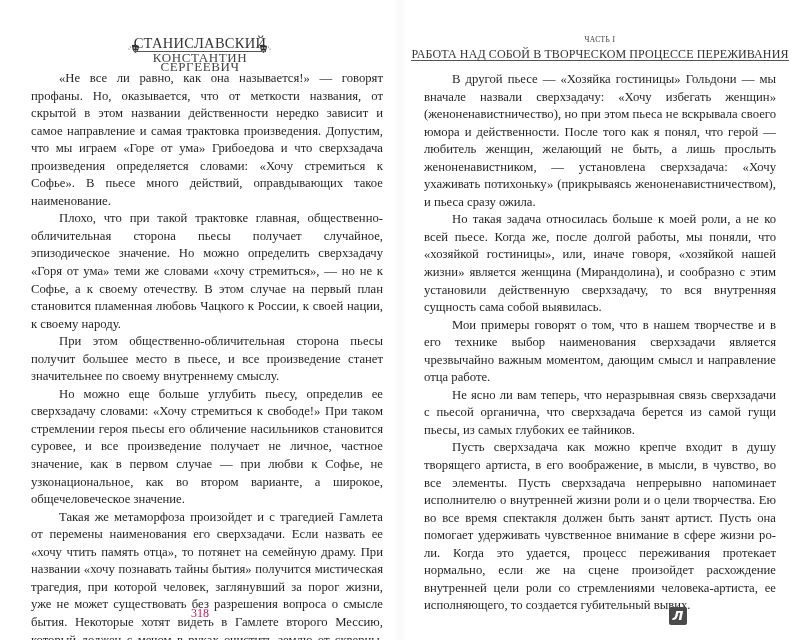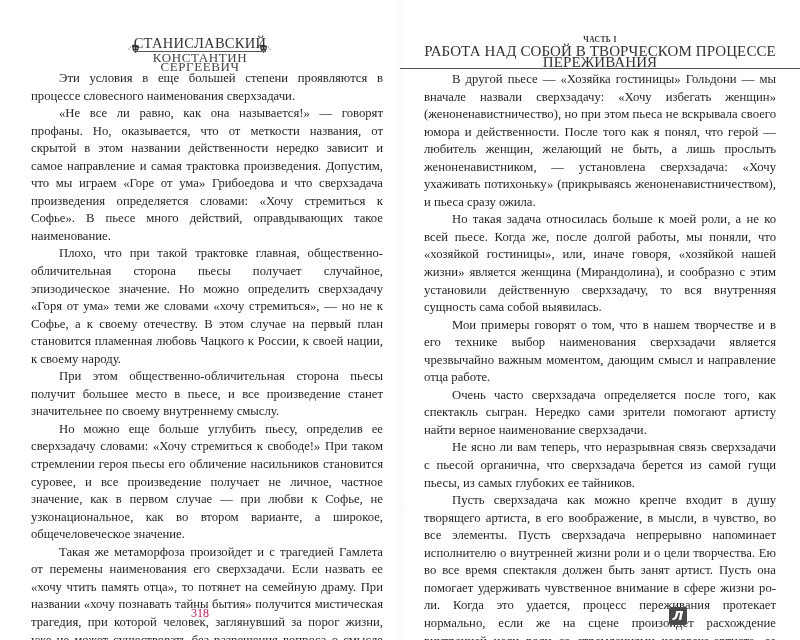--- a/index.html
+++ b/index.html
@@ -30,24 +30,24 @@
     position: absolute; top: 40px; width: 12px; height: 10px; color: #333;
   }
   .mask-left { left: 128px; }
   .mask-right { left: 259px; }
 
   
   .hdr-right {
     position: absolute; top: 35px; left: 0; width: 400px; text-align: center;
   }
   .hdr-right .part {
-    font-size: 7.5px; font-weight: bold; letter-spacing: 0.4px; color: #333; line-height: 9px;
+    font-size: 7.5px; font-weight: normal; letter-spacing: 0.4px; color: #333; line-height: 9px;
   }
   .hdr-right .section {
-    font-size: 15px; letter-spacing: 0.1px; color: #333; line-height: 11px;
+    font-size: 12px; letter-spacing: 0.1px; color: #333; line-height: 11px;
     display: inline-block; border-bottom: 1px solid #555; margin-top: 2px;
   }
 
   
   .text {
     position: absolute; width: 352px;
     font-size: 12.7px; line-height: 17.55px; text-align: justify; color: #262626;
     hyphens: manual;
   }
   .text-left { top: 70px; left: 31px; }
@@ -91,21 +91,20 @@
       <path d="M1 1 Q4 0 8 2 Q8 7 4.5 9 Q1 7 1 1 Z" fill="#333"></path>
       <circle cx="3.3" cy="4" r="0.8" fill="#fff"></circle>
       <circle cx="6" cy="4" r="0.8" fill="#fff"></circle>
       <path d="M3 7.3 Q4.5 6 6 7.3" stroke="#fff" stroke-width="0.7" fill="none"></path>
       <circle cx="9.5" cy="3" r="0.5" fill="#444"></circle>
       <circle cx="11" cy="5" r="0.6" fill="#444"></circle>
     </svg>
   </span>
 
   <div class="text text-left">
-    <p>Эти условия в еще большей степени проявляются в процессе сло­весного наименования сверхзадачи.</p>
     <p>«Не все ли равно, как она называется!» — говорят профаны. Но, оказывается, что от меткости названия, от скрытой в этом названии дей­ственности нередко зависит и самое направление и самая трактовка про­изведения. Допустим, что мы играем «Горе от ума» Грибоедова и что сверхзадача произведения определяется словами: «Хочу стремиться к Софье». В пьесе много действий, оправдывающих такое наименование.</p>
     <p>Плохо, что при такой трактовке главная, общественно-обличитель­ная сторона пьесы получает случайное, эпизодическое значение. Но можно определить сверхзадачу «Горя от ума» теми же словами «хочу стремиться», — но не к Софье, а к своему отечеству. В этом случае на первый план становится пламенная любовь Чацкого к России, к своей нации, к своему народу.</p>
     <p>При этом общественно-обличительная сторона пьесы получит большее место в пьесе, и все произведение станет значительнее по сво­ему внутреннему смыслу.</p>
     <p>Но можно еще больше углубить пьесу, определив ее сверхзадачу словами: «Хочу стремиться к свободе!» При таком стремлении героя пьесы его обличение насильников становится суровее, и все произведе­ние получает не личное, частное значение, как в первом случае — при любви к Софье, не узконациональное, как во втором варианте, а широ­кое, общечеловеческое значение.</p>
     <p>Такая же метаморфоза произойдет и с трагедией Гамлета от пере­мены наименования его сверхзадачи. Если назвать ее «хочу чтить па­мять отца», то потянет на семейную драму. При названии «хочу позна­вать тайны бытия» получится мистическая трагедия, при которой чело­век, заглянувший за порог жизни, уже не может существовать без разрешения вопроса о смысле бытия. Некоторые хотят видеть в Гамле­те второго Мессию, который должен с мечом в руках очистить землю от скверны. Сверхзадача «хочу спасать человечество» еще больше рас­ширит и углубит трагедию.</p>
 
   </div>
 
   <div class="folio">318</div>
 </div>
@@ -113,21 +112,20 @@
 <div class="page page-right">
   <div class="hdr-right">
     <div class="part">ЧАСТЬ I</div>
     <div class="section">РАБОТА НАД СОБОЙ В ТВОРЧЕСКОМ ПРОЦЕССЕ ПЕРЕЖИВАНИЯ</div>
   </div>
 
   <div class="text text-right">
     <p>В другой пьесе — «Хозяйка гостиницы» Гольдони — мы вначале назвали сверхзадачу: «Хочу избегать женщин» (женоненавистниче­ство), но при этом пьеса не вскрывала своего юмора и действенности. После того как я понял, что герой — любитель женщин, желающий не быть, а лишь прослыть женоненавистником, — установлена сверхзадача: «Хочу ухаживать потихоньку» (прикрываясь женоненавистничеством), и пьеса сразу ожила.</p>
     <p>Но такая задача относилась больше к моей роли, а не ко всей пьесе. Когда же, после долгой работы, мы поняли, что «хозяйкой гостиницы», или, иначе говоря, «хозяйкой нашей жизни» является женщина (Ми­рандолина), и сообразно с этим установили действенную сверхзадачу, то вся внутренняя сущность сама собой выявилась.</p>
     <p>Мои примеры говорят о том, что в нашем творчестве и в его тех­нике выбор наименования сверхзадачи является чрезвычайно важным моментом, дающим смысл и направление отца работе.</p>
-    <p>Очень часто сверхзадача определяется после того, как спектакль сыгран. Нередко сами зрители помогают артисту найти верное наиме­нование сверхзадачи.</p>
     <p>Не ясно ли вам теперь, что неразрывная связь сверхзадачи с пьесой органична, что сверхзадача берется из самой гущи пьесы, из самых глу­боких ее тайников.</p>
     <p>Пусть сверхзадача как можно крепче входит в душу творящего арти­ста, в его воображение, в мысли, в чувство, во все элементы. Пусть сверх­задача непрерывно напоминает исполнителю о внутренней жизни роли и о цели творчества. Ею во все время спектакля должен быть занят артист. Пусть она помогает удерживать чувственное внимание в сфере жизни ро­ли. Когда это удается, процесс переживания протекает нормально, если же на сцене произойдет расхождение внутренней цели роли со стремлениями человека-артиста, ее исполняющего, то создается губительный вывих.</p>
 
   </div>
 
   <div class="logo">Л</div>
 </div>
 
 <div class="gutter-shadow"></div>
 

